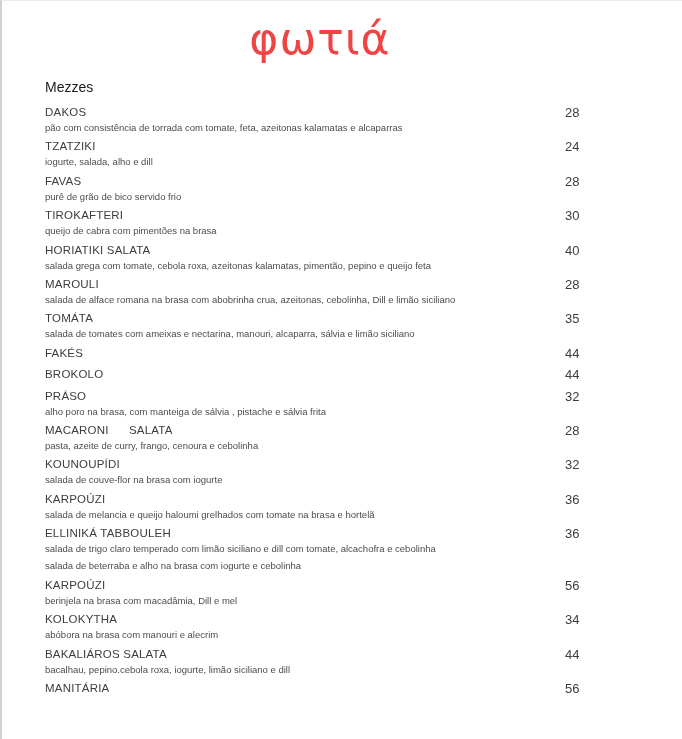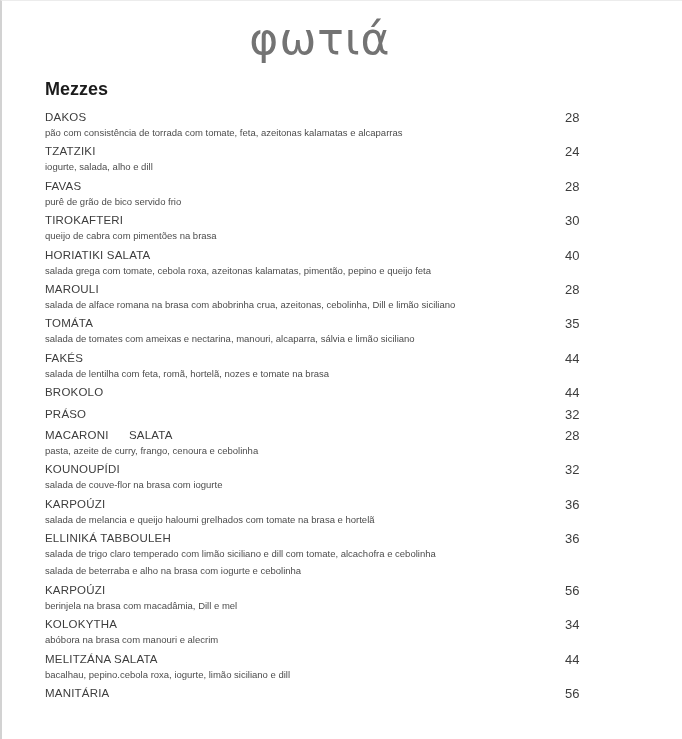--- a/index.html
+++ b/index.html
@@ -27,22 +27,22 @@
   .logo {
     text-align: center;
     font-family: "DejaVu Sans", sans-serif;
     font-size: 44px;
     line-height: 52px;
     margin-top: 12px;
     letter-spacing: 1px;
     font-weight: 500;
   }
   .section-title {
-    font-size: 18px;
-    font-weight: bold;
+    font-size: 14px;
+    font-weight: normal;
     color: #1b1b1b;
     margin-top: 14px;
     margin-bottom: 9px;
   }
   .menu-item {
     margin-bottom: 4.4px;
   }
   .item-row {
     display: flex;
     align-items: center;
@@ -69,21 +69,21 @@
     color: #4c4c4c;
     white-space: pre-wrap;
   }
 </style>
 </head>
 <body>
 
 <div class="page">
   <div class="content">
 
-    <div class="logo" style="color: #737373;">φωτιά</div>
+    <div class="logo" style="color: #ef4444;">φωτιά</div>
 
     <div class="section-title">Mezzes</div>
 
     <div id="items-container">
   <div class="menu-item">
     <div class="item-row">
       <span class="item-name">DAKOS</span>
       <span class="item-price">28</span>
     </div>
     <div class="item-desc">pão com consistência de torrada com tomate, feta, azeitonas kalamatas e alcaparras</div>
@@ -135,35 +135,35 @@
       <span class="item-price">35</span>
     </div>
     <div class="item-desc">salada de tomates com ameixas e nectarina, manouri, alcaparra, sálvia e limão siciliano</div>
   </div>
 
   <div class="menu-item">
     <div class="item-row">
       <span class="item-name">FAKÉS</span>
       <span class="item-price">44</span>
     </div>
-    <div class="item-desc">salada de lentilha com feta, romã, hortelã, nozes e tomate na brasa</div>
   </div>
 
   <div class="menu-item">
     <div class="item-row">
       <span class="item-name">BROKOLO</span>
       <span class="item-price">44</span>
     </div>
   </div>
 
   <div class="menu-item">
     <div class="item-row">
       <span class="item-name">PRÁSO</span>
       <span class="item-price">32</span>
     </div>
+    <div class="item-desc">alho poro na brasa, com manteiga de sálvia , pistache e sálvia frita</div>
   </div>
 
   <div class="menu-item">
     <div class="item-row">
       <span class="item-name">MACARONI      SALATA</span>
       <span class="item-price">28</span>
     </div>
     <div class="item-desc">pasta, azeite de curry, frango, cenoura e cebolinha</div>
   </div>
 
@@ -206,21 +206,21 @@
   <div class="menu-item">
     <div class="item-row">
       <span class="item-name">KOLOKYTHA</span>
       <span class="item-price">34</span>
     </div>
     <div class="item-desc">abóbora na brasa com manouri e alecrim</div>
   </div>
 
   <div class="menu-item">
     <div class="item-row">
-      <span class="item-name">MELITZÁNA SALATA</span>
+      <span class="item-name">BAKALIÁROS SALATA</span>
       <span class="item-price">44</span>
     </div>
     <div class="item-desc">bacalhau, pepino.cebola roxa, iogurte, limão siciliano e dill</div>
   </div>
 
   <div class="menu-item">
     <div class="item-row">
       <span class="item-name">MANITÁRIA</span>
       <span class="item-price">56</span>
     </div>

